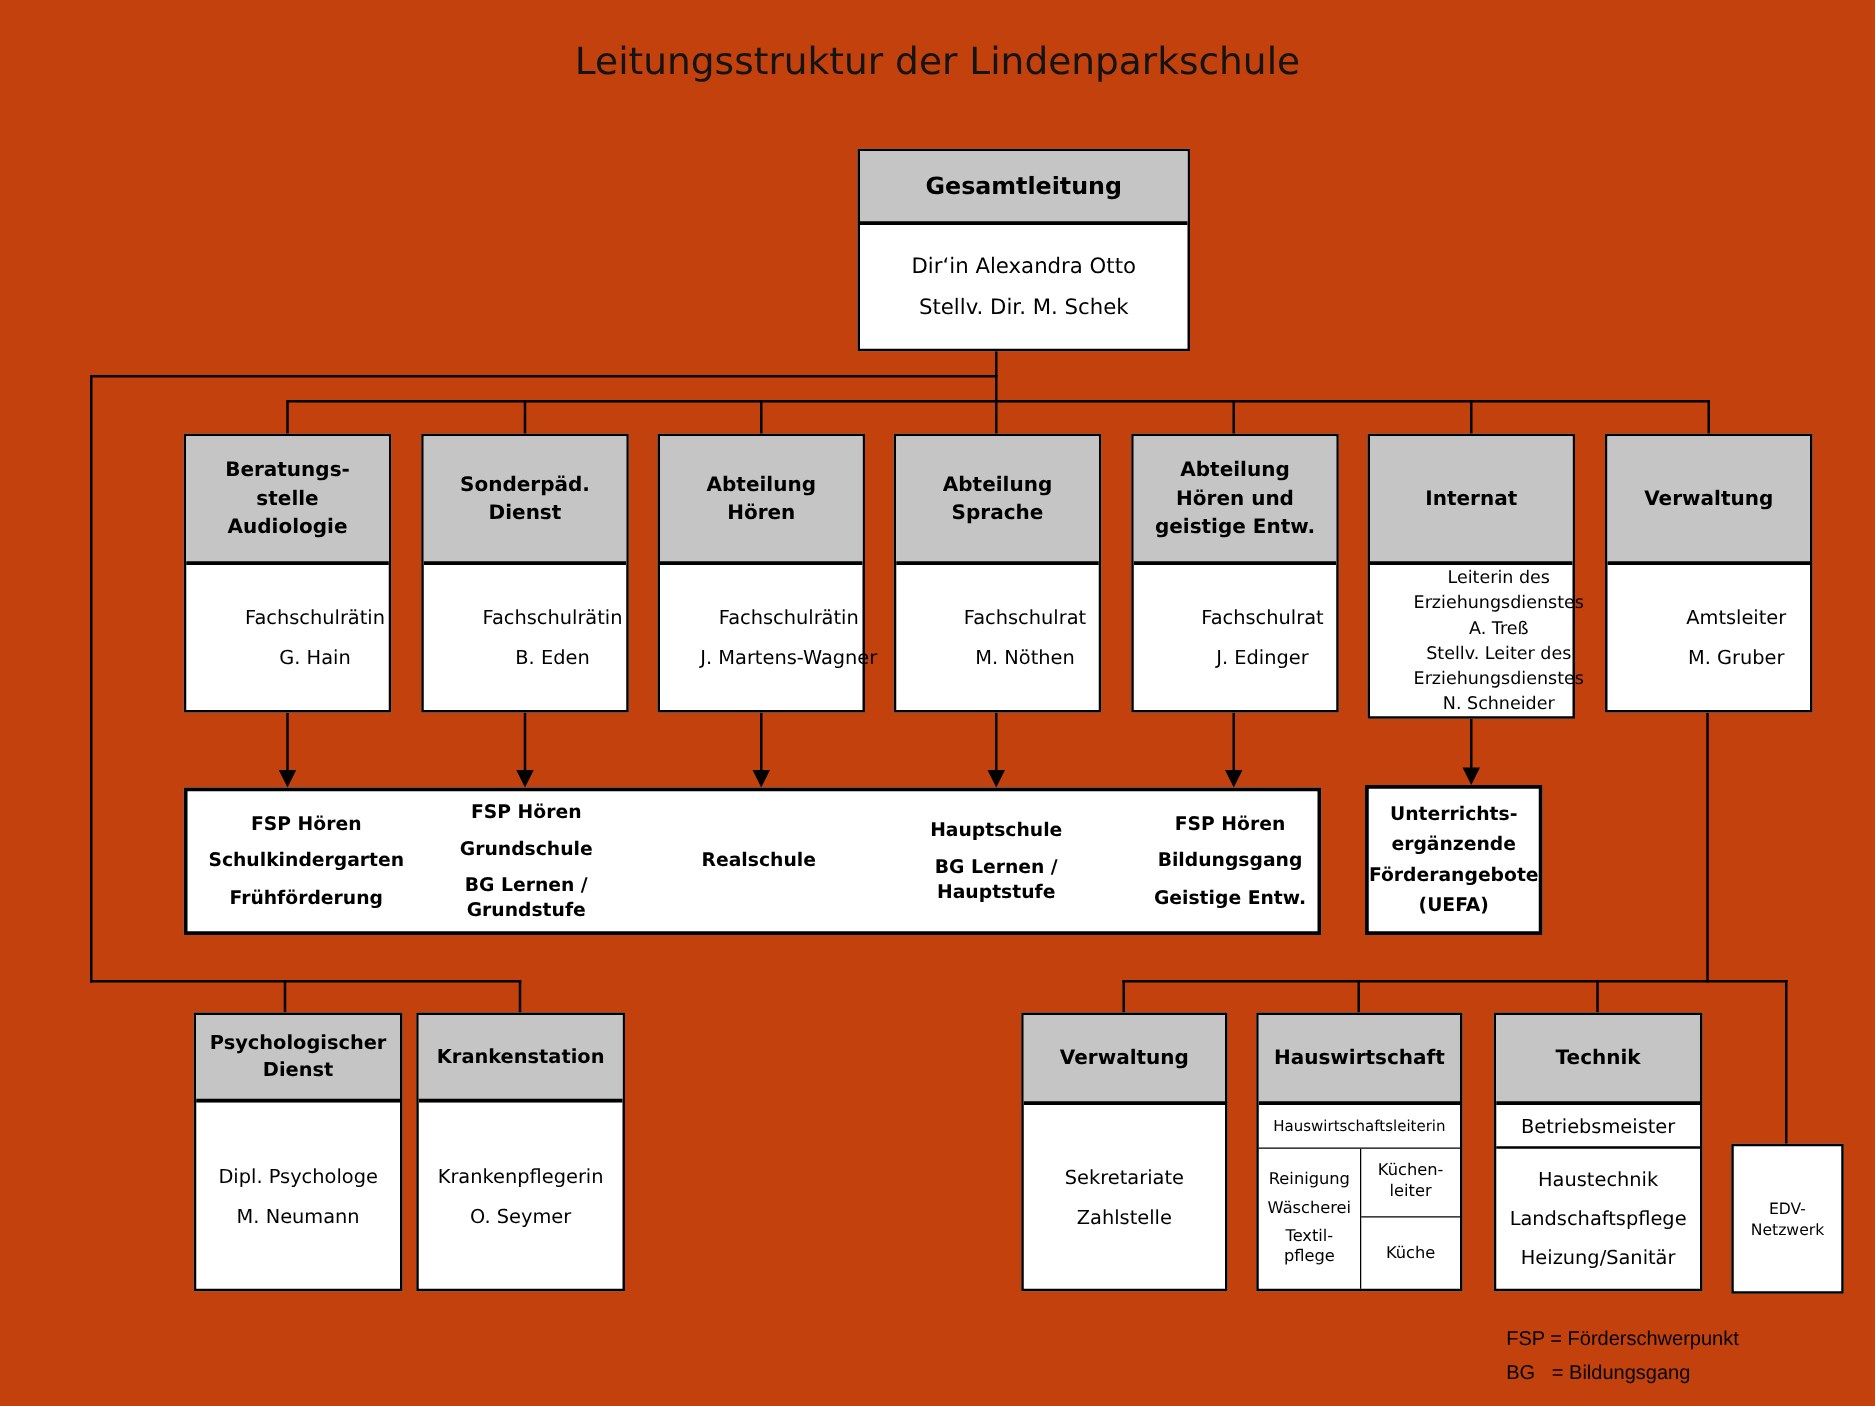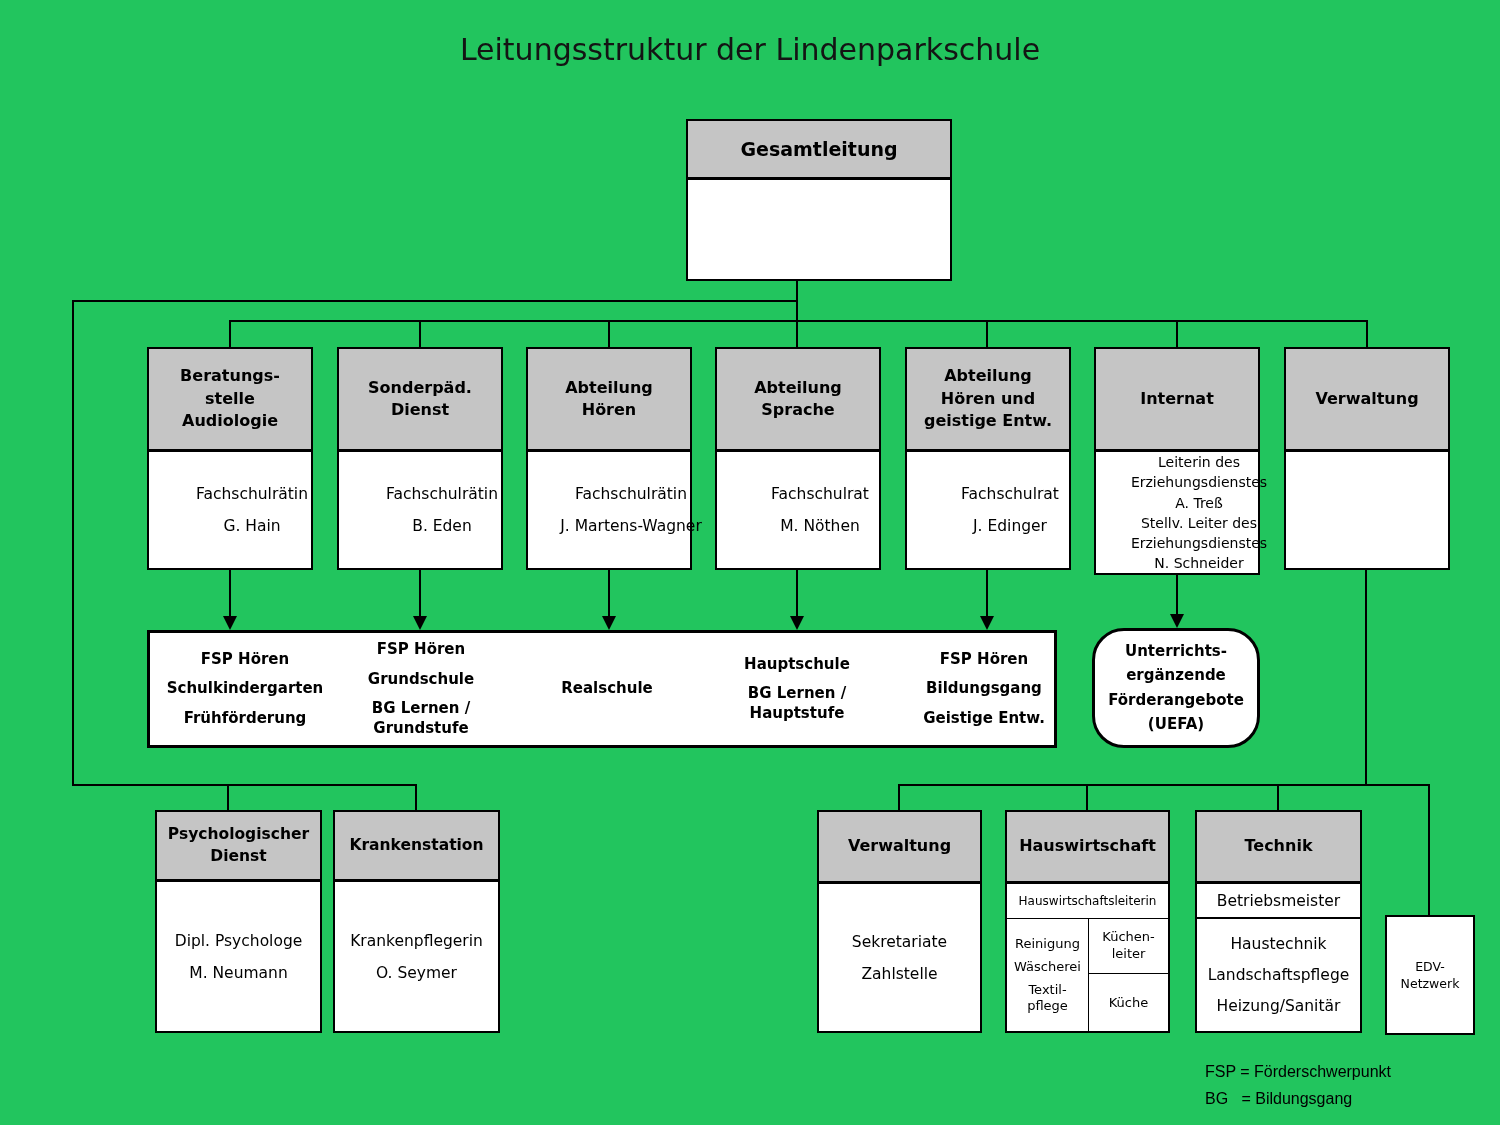--- a/index.html
+++ b/index.html
@@ -1,18 +1,18 @@
 <!DOCTYPE html>
 <html style="--header-fill: #c5c5c5;"><head>
 <meta charset="utf-8">
 <style>
   html,body { margin:0; padding:0; background:#ffffff; }
   * { box-sizing:border-box; }
   .canvas {
-    position:relative; width:1500px; height:1125px; background:#22c55e;
+    position:relative; width:1500px; height:1125px; background:#c2410c;
     font-family:"DejaVu Sans", sans-serif; color:#000;
   }
   .title {
     position:absolute; top:32px; left:0; width:100%;
     text-align:center; font-size:30px; color:#141414;
   }
   
   .box {
     position:absolute; border:2px solid #000; background:#fff;
     display:flex; flex-direction:column;
@@ -45,22 +45,22 @@
 
   
   #wide { left:147px; top:630px; width:910px; height:118px; border-width:3px; flex-direction:row; }
   .wcell {
     position:absolute; top:0; height:100%; width:150px;
     display:flex; flex-direction:column; align-items:center; justify-content:center;
     font-weight:bold; font-size:15px; line-height:1.3; text-align:center;
   }
   .wcell .tline + .tline { margin-top:10px; }
 
-  #uefa { left:1092px; top:628px; width:168px; height:120px; border-width:3px;
-          align-items:center; justify-content:center; font-weight:bold; font-size:15px; line-height:1.3;border-radius:32px; }
+  #uefa { left:1092px; top:628px; width:142px; height:120px; border-width:3px;
+          align-items:center; justify-content:center; font-weight:bold; font-size:15px; line-height:1.3; }
   #uefa .tline + .tline { margin-top:5px; }
 
   
   .bl { top:810px; width:167px; height:223px; }
   .bl .box-header { flex:0 0 70px; font-size:15.5px; }
   .bl .box-body { font-size:15.5px; }
   .bl .tline + .tline { margin-top:14px; }
 
   
   .br { top:810px; height:223px; }
@@ -142,20 +142,24 @@
   <div class="cl" style="left:1086px; top:784px; width:2px; height:26px;"></div>
   <div class="cl" style="left:1277px; top:784px; width:2px; height:26px;"></div>
   <div class="cl" style="left:1428px; top:784px; width:2px; height:131px;"></div>
 
   <div class="cl" style="left:72px;  top:784px; width:345px; height:2px;"></div>
   <div class="cl" style="left:227px; top:784px; width:2px; height:26px;"></div>
   <div class="cl" style="left:415px; top:784px; width:2px; height:26px;"></div>
 
   <div class="box" id="gesamt">
     <div class="box-header">Gesamtleitung</div>
+    <div class="box-body">
+        <div class="tline">Dir‘in Alexandra Otto</div>
+        <div class="tline">Stellv. Dir. M. Schek</div>
+      </div>
   </div>
 
   <div class="box l2" style="left:147px">
     <div class="box-header">Beratungs-
 stelle
 Audiologie</div>
     <div class="box-body">
         <div class="tline">Fachschulrätin</div>
         <div class="tline">G. Hain</div>
       </div>
@@ -199,20 +203,24 @@
         <div class="tline">Leiterin des</div>
         <div class="tline">Erziehungsdienstes</div>
         <div class="tline">A. Treß</div>
         <div class="tline">Stellv. Leiter des</div>
         <div class="tline">Erziehungsdienstes</div>
         <div class="tline">N. Schneider</div>
       </div>
   </div>
   <div class="box l2" style="left:1284px">
     <div class="box-header">Verwaltung</div>
+    <div class="box-body">
+        <div class="tline">Amtsleiter</div>
+        <div class="tline">M. Gruber</div>
+      </div>
   </div>
 
   <div class="box" id="wide">
     <div class="wcell" style="left:20px">
         <div class="tline">FSP Hören</div>
         <div class="tline">Schulkindergarten</div>
         <div class="tline">Frühförderung</div>
       </div>
     <div class="wcell" style="left:196px">
         <div class="tline">FSP Hören</div>

